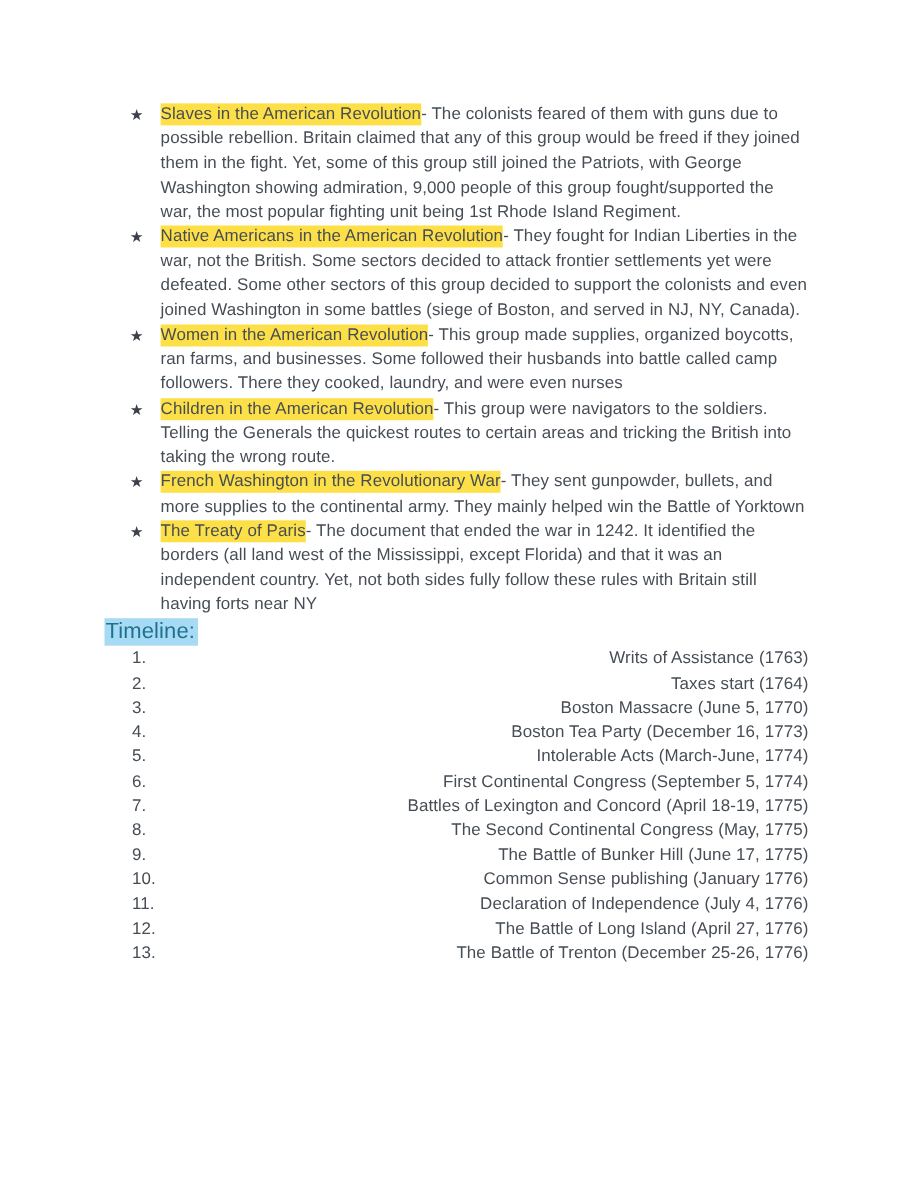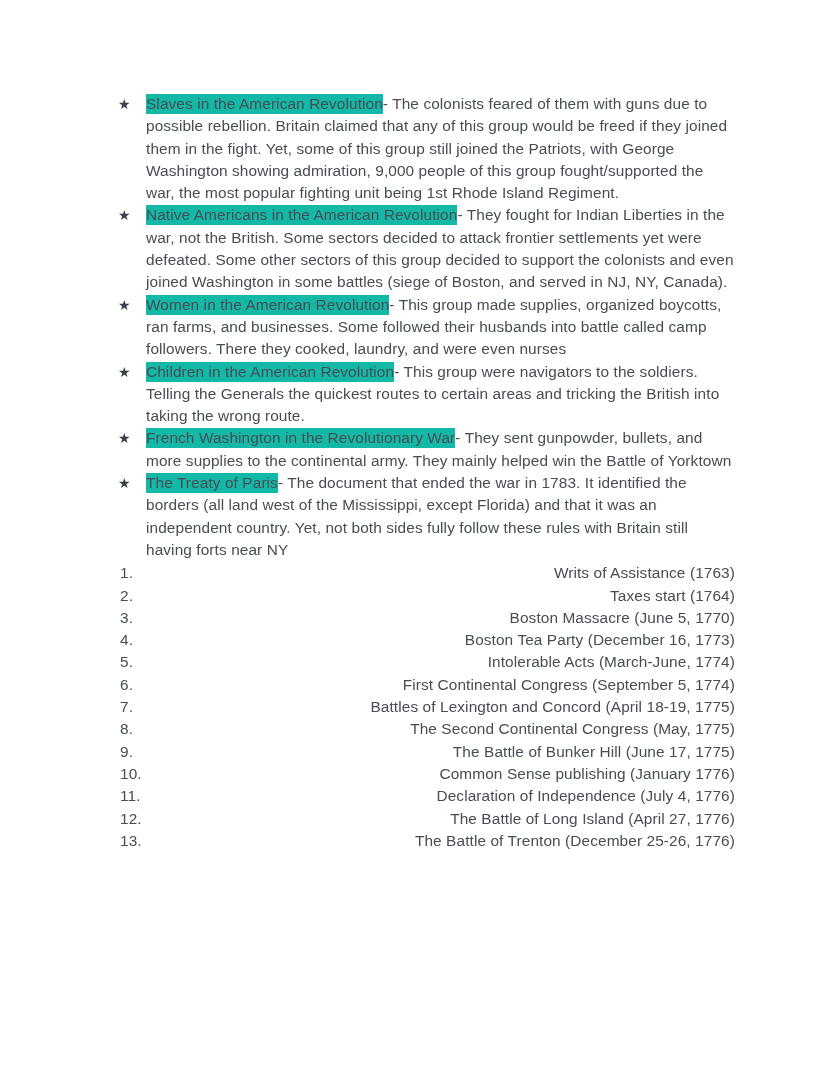--- a/index.html
+++ b/index.html
@@ -34,21 +34,21 @@
     padding-left: 51px;
   }
   li.star-item .star {
     position: absolute;
     left: 23px;
     top: 0;
     font-size: 14px;
     color: #3c4149;
   }
   .hl-green {
-    background: #14b8a6;
+    background: #fde047;
     padding: 1px 0 2px;
   }
   .hl-blue {
     background: #a6dbf3;
     padding: 1px 3px 2px 1px;
   }
   .timeline-heading {
     font-size: 20px;
     line-height: 26px;
     font-weight: 400;
@@ -90,24 +90,25 @@
     <li class="star-item">
       <span class="star">★</span><span class="hl-green">Women in the American Revolution</span><span>- This group made supplies, organized boycotts, ran farms, and businesses. Some followed their husbands into battle called camp followers. There they cooked, laundry, and were even nurses</span>
     </li>
     <li class="star-item">
       <span class="star">★</span><span class="hl-green">Children in the American Revolution</span><span>- This group were navigators to the soldiers. Telling the Generals the quickest routes to certain areas and tricking the British into taking the wrong route.</span>
     </li>
     <li class="star-item">
       <span class="star">★</span><span class="hl-green">French Washington in the Revolutionary War</span><span>- They sent gunpowder, bullets, and more supplies to the continental army. They mainly helped win the Battle of Yorktown</span>
     </li>
     <li class="star-item">
-      <span class="star">★</span><span class="hl-green">The Treaty of Paris</span><span>- The document that ended the war in 1783. It identified the borders (all land west of the Mississippi, except Florida) and that it was an independent country. Yet, not both sides fully follow these rules with Britain still having forts near NY</span>
+      <span class="star">★</span><span class="hl-green">The Treaty of Paris</span><span>- The document that ended the war in 1242. It identified the borders (all land west of the Mississippi, except Florida) and that it was an independent country. Yet, not both sides fully follow these rules with Britain still having forts near NY</span>
     </li>
   </ul>
 
+  <h2 class="timeline-heading"><span class="hl-blue">Timeline:</span></h2>
 
   <ol class="timeline-list">
     <li>Writs of Assistance (1763)</li>
     <li>Taxes start (1764)</li>
     <li>Boston Massacre (June 5, 1770)</li>
     <li>Boston Tea Party (December 16, 1773)</li>
     <li>Intolerable Acts (March-June, 1774)</li>
     <li>First Continental Congress (September 5, 1774)</li>
     <li>Battles of Lexington and Concord (April 18-19, 1775)</li>
     <li>The Second Continental Congress (May, 1775)</li>

